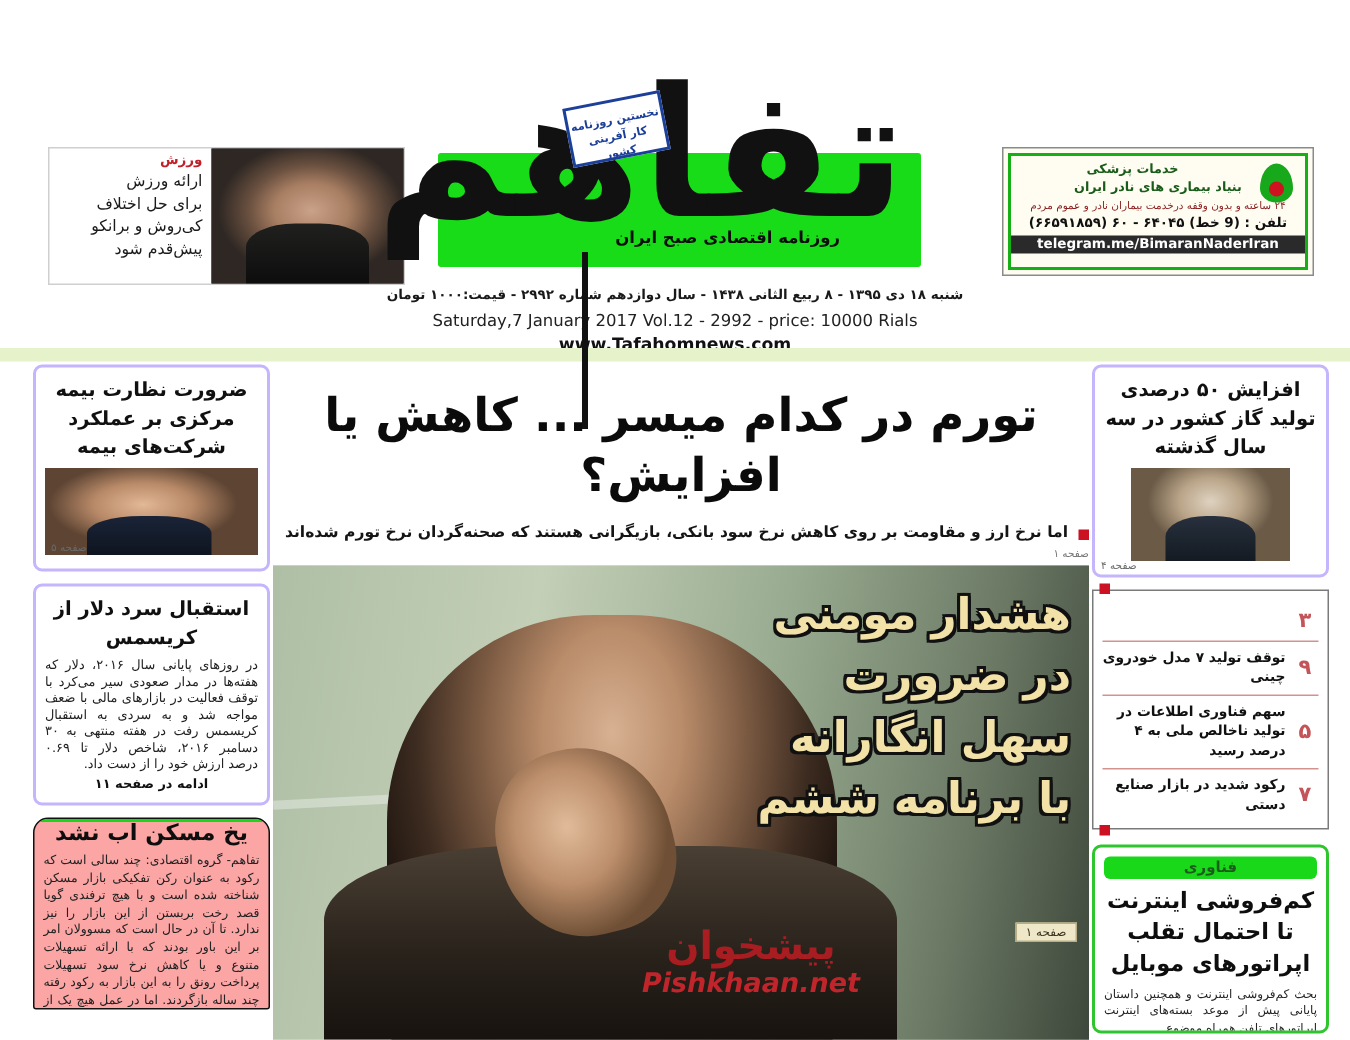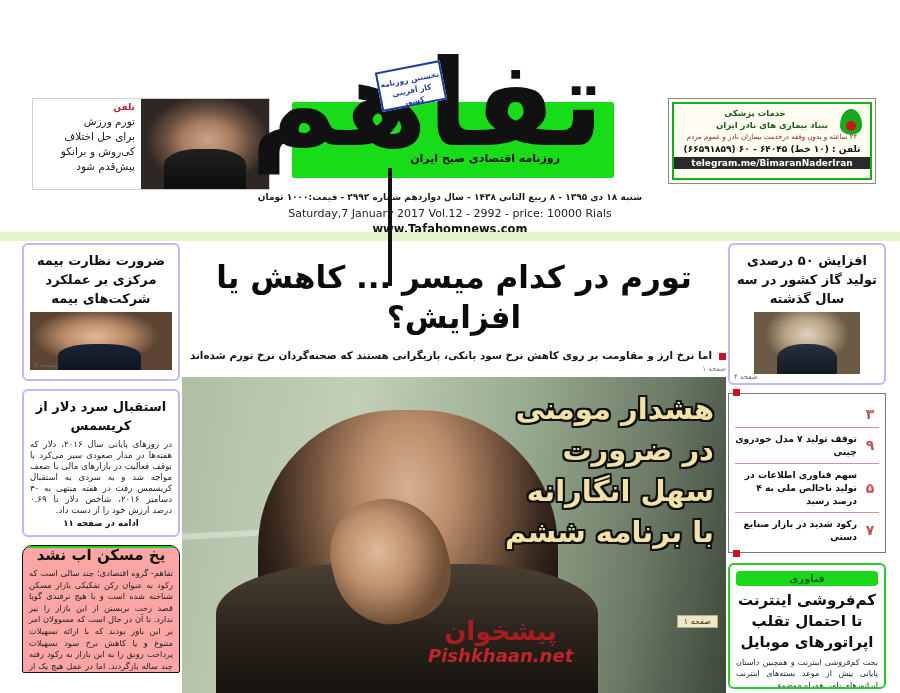--- a/index.html
+++ b/index.html
@@ -584,22 +584,22 @@
 </style>
 </head>
 <body>
 
 <div class="page">
 
   <div class="masthead">
 
     <div class="top-left-box">
       <div class="top-left-text">
-        <div class="kicker-sport">تلفن</div>
-        <div class="ln">تورم ورزش</div>
+        <div class="kicker-sport">ورزش</div>
+        <div class="ln">ارائه ورزش</div>
         <div class="ln">برای حل اختلاف</div>
         <div class="ln">کی‌روش و برانکو</div>
         <div class="ln">پیش‌قدم شود</div>
       </div>
       <div class="photo p-sport"></div>
     </div>
 
     <div class="logo-wrap">
       <div class="logo-green"></div>
       <div class="logo-glyph">تفاهم</div>
@@ -614,21 +614,21 @@
     <div class="date-line">شنبه ۱۸ دی ۱۳۹۵ - ۸ ربیع الثانی ۱۴۳۸ - سال دوازدهم شماره ۲۹۹۲ - قیمت:۱۰۰۰ تومان</div>
     <div class="eng-line">Saturday,7 January 2017 Vol.12 - 2992 - price: 10000 Rials</div>
     <div class="site-line">www.Tafahomnews.com</div>
 
     <div class="ad-box">
       <div class="ad-inner">
         <div class="ad-drop"></div>
         <div class="ad-l1">خدمات پزشکی</div>
         <div class="ad-l2">بنیاد بیماری های نادر ایران</div>
         <div class="ad-l3">۲۴ ساعته و بدون وقفه درخدمت بیماران نادر و عموم مردم</div>
-        <div class="ad-phone">تلفن : (۱۰ خط) ۶۴۰۴۵ - ۶۰ (۶۶۵۹۱۸۵۹)</div>
+        <div class="ad-phone">تلفن : (9 خط) ۶۴۰۴۵ - ۶۰ (۶۶۵۹۱۸۵۹)</div>
         <div class="ad-tg">telegram.me/BimaranNaderIran</div>
       </div>
     </div>
   </div>
 
   <div class="pale-band"></div>
 
   <div class="col-left">
 
     <div class="green-card" style="height:138px;">

